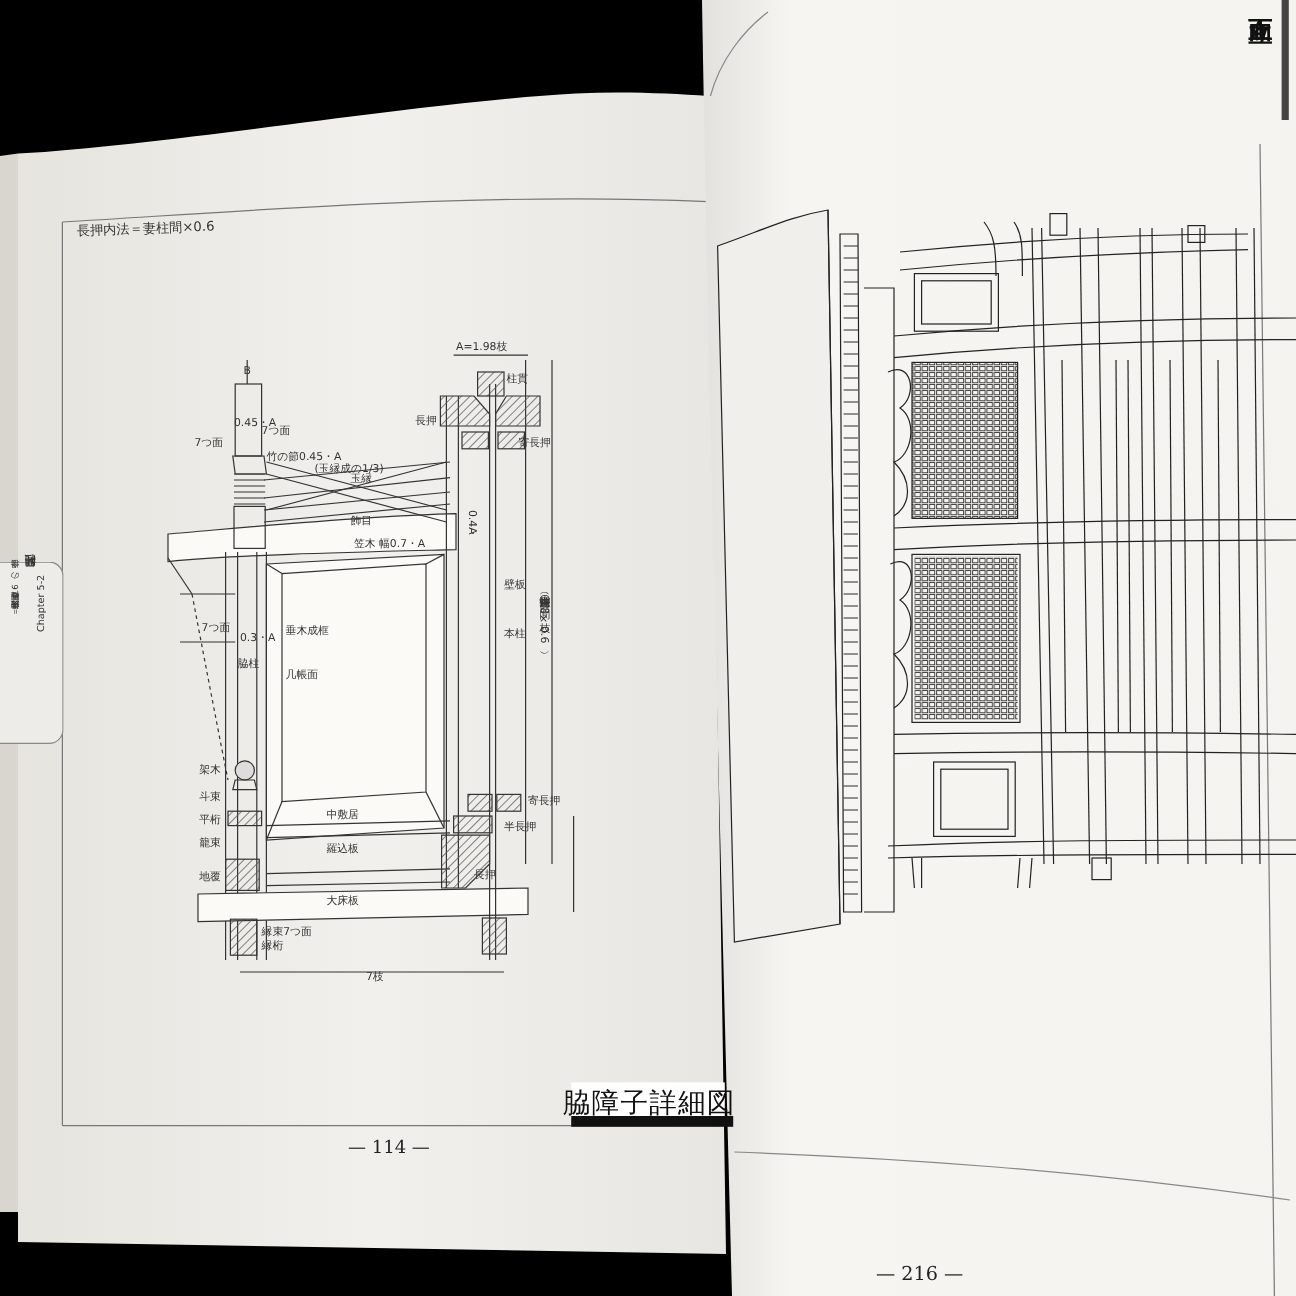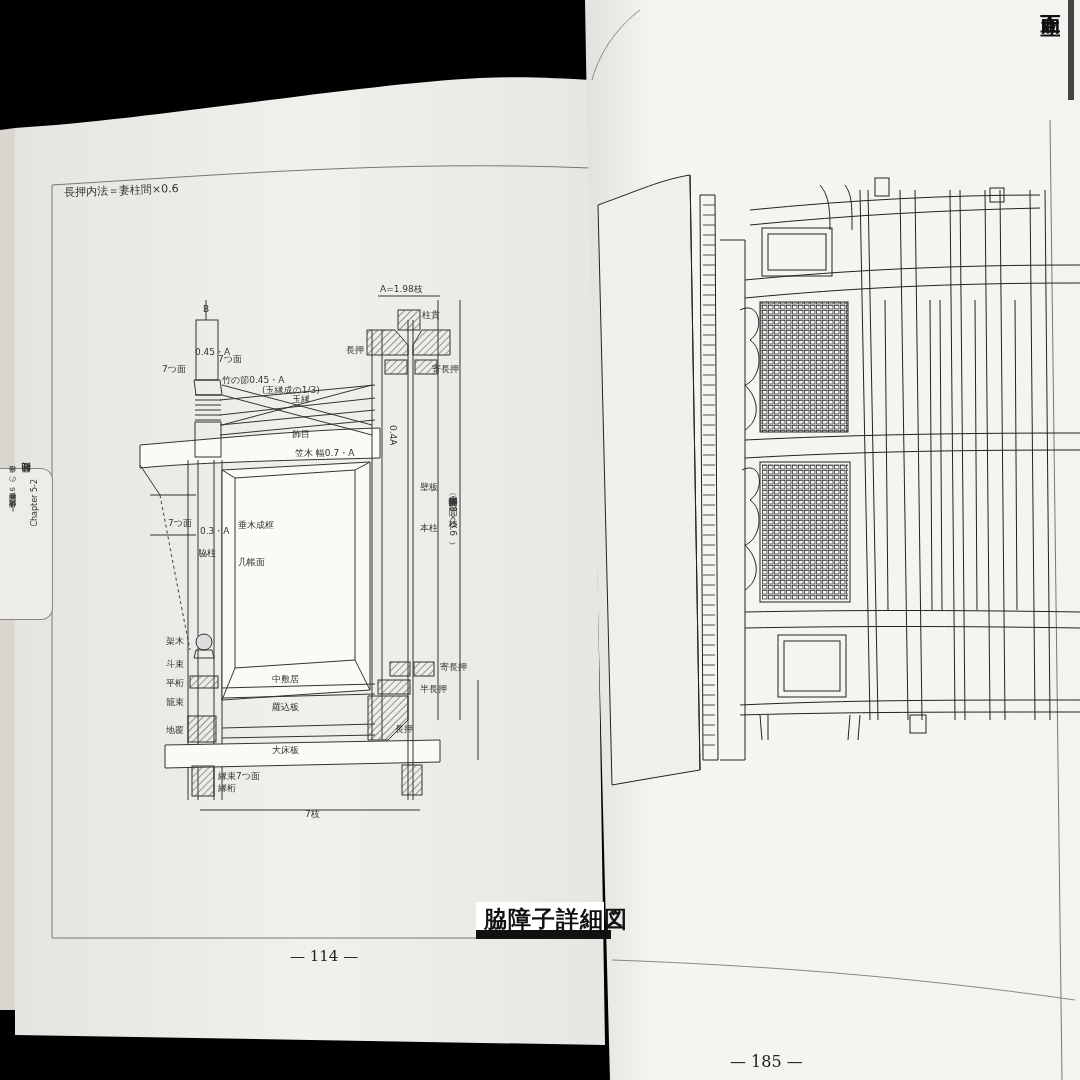--- a/index.html
+++ b/index.html
@@ -2,21 +2,21 @@
 <html><head>
 <meta charset="utf-8">
 <style>
   html,body{margin:0;padding:0;}
   body{width:1080px;height:1080px;background:#000;position:relative;overflow:hidden;font-family:"DejaVu Sans",sans-serif;}
   .abs{position:absolute;}
   #scene{position:absolute;left:0;top:0;width:1080px;height:1080px;}
   .lbl{font-family:"DejaVu Sans",sans-serif;fill:#333;}
   .pgnum{font-family:"DejaVu Serif",serif;font-size:15px;color:#222;position:absolute;}
   .title-box{position:absolute;left:476px;top:902px;width:128px;height:36px;background:#fff;}
-  .title-text{position:absolute;left:484px;top:904px;font-family:"DejaVu Sans",sans-serif;font-weight:bold;font-size:23px;color:#111;letter-spacing:1px;}
+  .title-text{position:absolute;left:469px;top:904px;font-family:"DejaVu Sans",sans-serif;font-weight:normal;font-size:23px;color:#111;letter-spacing:1px;}
   .title-bar{position:absolute;left:476px;top:930px;width:135px;height:9px;background:#111;}
   .chapter-tab{position:absolute;left:0;top:468px;width:52px;height:150px;border:1px solid #888;border-left:none;border-radius:0 12px 12px 0;background:#eeece8;}
   .vt{writing-mode:vertical-rl;position:absolute;font-family:"DejaVu Sans",sans-serif;color:#333;}
 </style>
 </head>
 <body>
 
 <div id="scene">
 
   <svg class="abs" style="left:0;top:0" width="1080" height="1080" viewBox="0 0 1080 1080">
@@ -233,16 +233,16 @@
     <div class="vt" style="left:30px;top:10px;font-size:8px;transform:rotate(180deg);">Chapter 5-2</div>
     <div class="vt" style="left:20px;top:10px;font-size:9px;font-weight:bold;transform:rotate(180deg);">二間社</div>
     <div class="vt" style="left:8px;top:10px;font-size:7px;transform:rotate(180deg);">長押内法＝妻柱間×0.6の場合</div>
   </div>
 
   <div class="title-box"></div>
   <div class="title-text">脇障子詳細図</div>
   <div class="title-bar"></div>
 
   <div class="pgnum" style="left:290px;top:947px;">— 114 —</div>
-  <div class="pgnum" style="left:730px;top:1052px;font-size:16px;">— 185 —</div>
+  <div class="pgnum" style="left:730px;top:1052px;font-size:16px;">— 216 —</div>
 
   <div class="vt" style="left:1038px;top:0;font-size:20px;font-weight:bold;color:#111;">正面立面</div>
 </div>
 
 </body></html>

